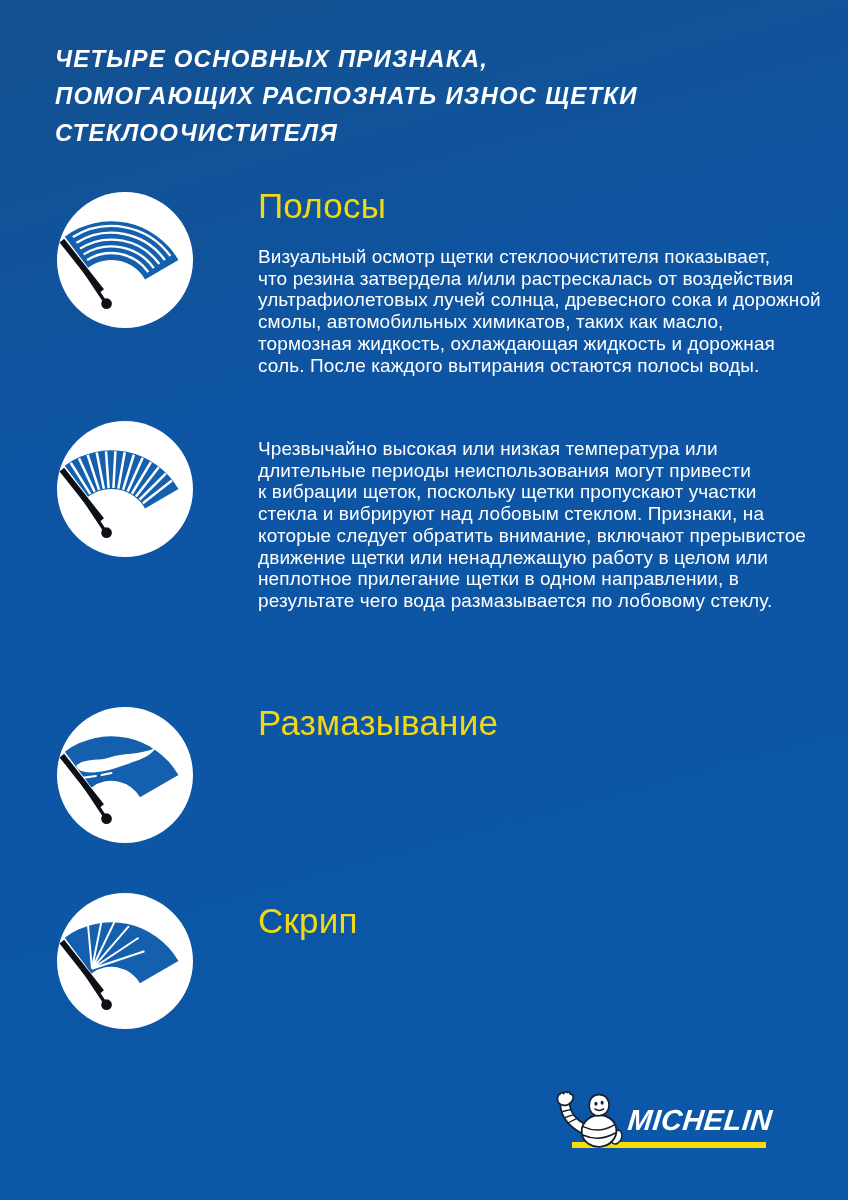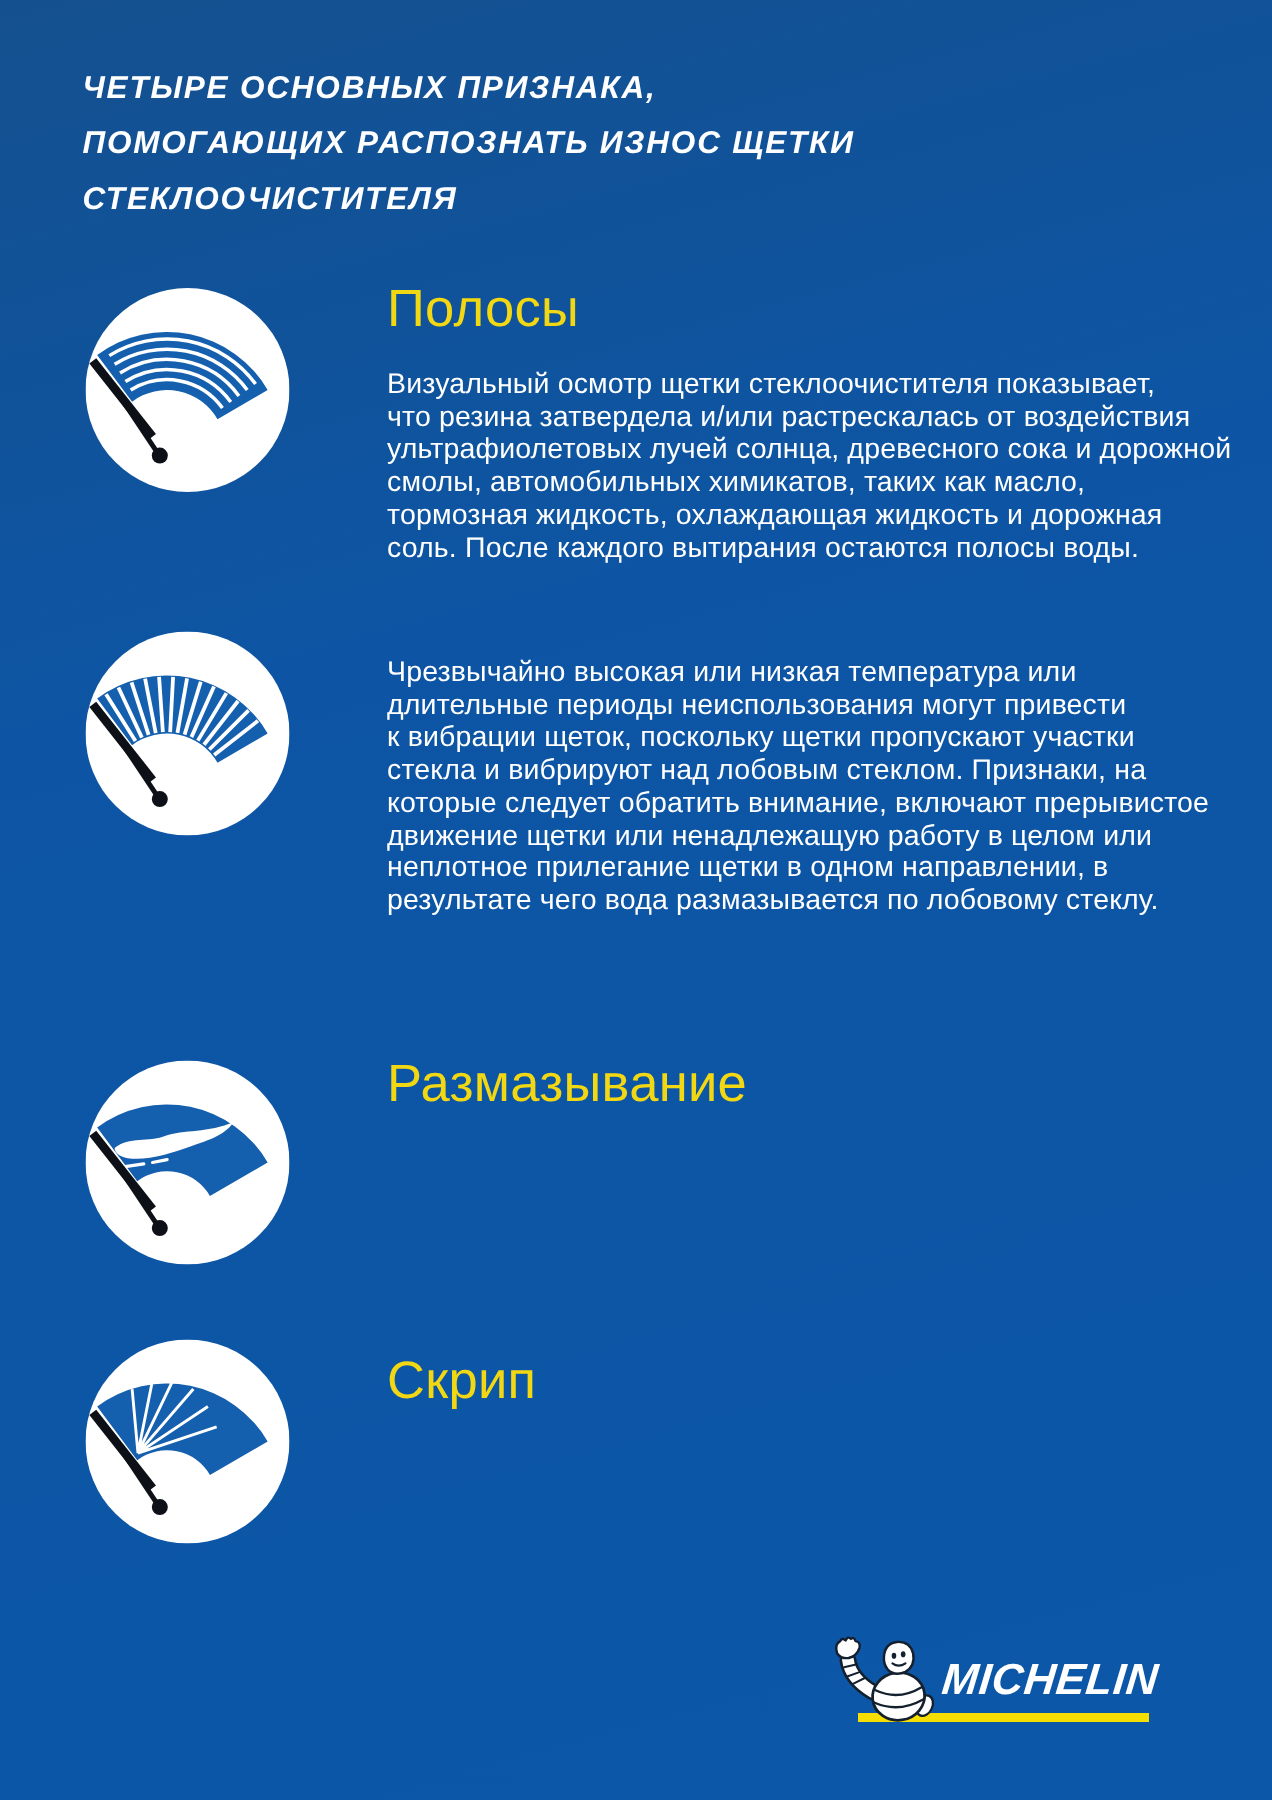--- a/index.html
+++ b/index.html
@@ -3,21 +3,21 @@
 <meta charset="utf-8">
 <style>
   html,body{margin:0;padding:0;background:#0a4a90;}
   .page{
     position:relative;width:848px;height:1200px;overflow:hidden;
     background:linear-gradient(165deg,#14508f 0%,#0d55a4 35%,#0c57a8 100%);
     font-family:"Liberation Sans",sans-serif;
   }
   .title{
     position:absolute;left:55px;top:40px;width:770px;margin:0;
-    color:#ffffff;font-size:21px;line-height:37px;font-weight:bold;font-style:italic;
+    color:#ffffff;font-size:24px;line-height:37px;font-weight:bold;font-style:italic;
     letter-spacing:1.2px;white-space:pre-line;
   }
   .icon-circle{position:absolute;left:57px;width:136px;height:136px;}
   .i1{top:192px}.i2{top:421px}.i3{top:707px}.i4{top:893px}
   .icon-circle svg{display:block;width:100%;height:100%;}
   .txt{position:absolute;left:226px;width:600px;margin-left:32px;}
   .t1{top:186px}.t2{top:418px}.t3{top:703px}.t4{top:901px}
   .txt h2{margin:0;font-size:35px;line-height:40px;font-weight:400;color:#f2d713;letter-spacing:.2px;}
   .txt p{margin:20px 0 0;font-size:19px;line-height:21.7px;color:#ffffff;white-space:pre-line;letter-spacing:.1px;}
   .brand-line{position:absolute;left:572px;top:1142px;width:194px;height:6px;background:#f6de00;}

